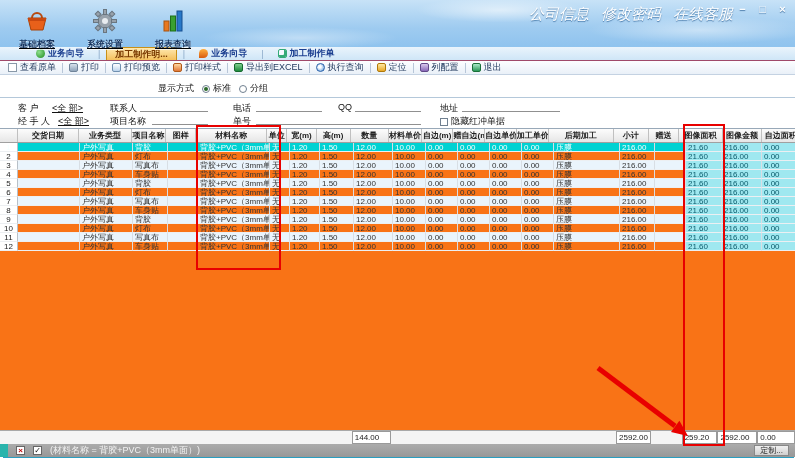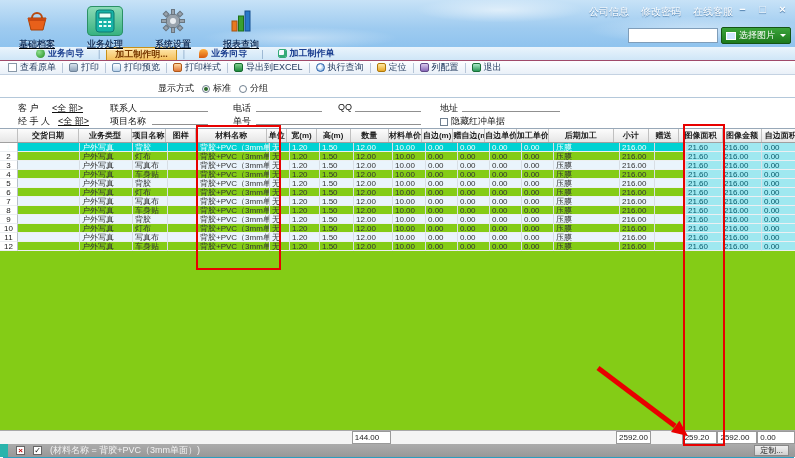--- a/index.html
+++ b/index.html
@@ -15,21 +15,21 @@
     background:radial-gradient(ellipse 120px 18px at 500px 10px, rgba(255,255,255,.55), transparent 70%),
                radial-gradient(ellipse 160px 20px at 700px 30px, rgba(255,255,255,.45), transparent 70%),
                radial-gradient(ellipse 140px 16px at 300px 38px, rgba(255,255,255,.4), transparent 70%);
   }
   .modules { position:absolute; left:10px; top:6px; display:flex; gap:14px; z-index:2;text-decoration:underline; }
   .module { width:54px; text-align:center; cursor:pointer; }
   .module .icobox { width:36px; height:30px; margin:0 auto; border-radius:5px; display:flex; align-items:center; justify-content:center; }
   .module.active .icobox { background:linear-gradient(#8fdcb8,#34b07e); box-shadow:inset 0 0 0 1px #2a9066; }
   .module .mlabel { font-size:9px; font-weight:bold; color:#15335e; margin-top:2px; text-shadow:0 1px 0 rgba(255,255,255,.7); white-space:nowrap; }
   .toplinks { position:absolute; right:62px; top:5px; display:flex; gap:12px; z-index:2; }
-  .toplink { font-size:10px; color:#fff; text-shadow:0 1px 1px rgba(0,60,120,.6); cursor:pointer; white-space:nowrap; }
+  .toplink { font-size:15px; color:#fff; text-shadow:0 1px 1px rgba(0,60,120,.6); cursor:pointer; white-space:nowrap;font-style:italic; }
   .winbtns { position:absolute; right:6px; top:3px; display:flex; gap:7px; z-index:3; }
   .winbtn { color:#fff; font-size:11px; font-weight:bold; width:13px; text-align:center; cursor:pointer; text-shadow:0 1px 1px rgba(0,60,120,.6); }
   .pickrow { position:absolute; right:4px; top:27px; display:flex; align-items:center; z-index:2; }
   .pickinput { width:90px; height:15px; background:#fff; border:1px solid #7f9db9; margin-right:3px; font-size:9px; padding:0 2px; }
   .pickbtn { height:17px; background:linear-gradient(#3aa33a,#1d7a1d); border:1px solid #145514; border-radius:2px; color:#fff; font-size:9px; display:flex; align-items:center; padding:0 4px; cursor:pointer; }
   .pickbtn .imgic { width:10px; height:8px; background:#cfe6ff; border:1px solid #fff; margin-right:3px; }
   .pickbtn .dd { width:0; height:0; border:3px solid transparent; border-top-color:#fff; margin-left:5px; margin-top:3px; }
 
   
   .tabrow { position:absolute; left:0; top:47px; width:795px; height:14px;
@@ -77,21 +77,21 @@
   
   .filterform { position:absolute; left:0; top:99px; width:795px; height:28px; background:#fff; font-size:9px; color:#111; }
   .ffrow { position:absolute; left:0; width:795px; height:12px; }
   .fflabel { position:absolute; white-space:nowrap; }
   .ffvalue { position:absolute; white-space:nowrap; text-decoration:underline; cursor:pointer; color:#111; }
   .ffline { position:absolute; border-bottom:1px solid #909090; height:10px; cursor:text; }
   .ffcheck { position:absolute; display:flex; align-items:center; gap:3px; cursor:pointer; }
   .ffcheck .box { width:8px; height:8px; border:1px solid #708090; background:#fff; }
 
   
-  .grid { position:absolute; left:0; top:128px; width:795px; height:302px; background:#84cc16; border-top:1px solid #98a8b8; overflow:hidden; }
+  .grid { position:absolute; left:0; top:128px; width:795px; height:302px; background:#f97316; border-top:1px solid #98a8b8; overflow:hidden; }
   .grow { display:flex; width:800px; }
   .hrow { height:14px; background:linear-gradient(#fcfcfc,#e6e6e6); border-bottom:1px solid #a0a0a0; }
   .hcell { font-size:8px; font-weight:bold; color:#222; text-align:center; line-height:13px; border-right:1px solid #c0c0c0; overflow:hidden; white-space:nowrap; cursor:pointer; }
   .drow { height:9px; }
   .dcell { font-size:8px; color:#333; line-height:9px; padding-left:2px; border-right:1px solid #d8dee4; border-bottom:1px solid #eceff2; overflow:hidden; white-space:nowrap; }
   .dcell.num { text-align:center; padding-left:0; color:#222; background:#fff !important; border-right:1px solid #b8c0c8; }
   .drow.alt .dcell { background:#eaf4fc; }
   .drow.sel .dcell { background:#00d2d2; color:#f4ffff; }
   .dcell.cy { background:#9fe8f0 !important; color:#0a5a6a !important; }
 
@@ -119,37 +119,20 @@
     <div class="modules" id="modules">
         <div class="module">
           <div class="icobox">
             <svg width="24" height="22" viewBox="0 0 24 22">
               <path d="M7 8 a5 5 0 0 1 10 0" fill="none" stroke="#b84a10" stroke-width="2"></path>
               <path d="M3 8 h18 l-3 12 h-12 z" fill="#e8601a" stroke="#a84208"></path>
               <rect x="3" y="8" width="18" height="3" fill="#c84810"></rect>
             </svg>
           </div>
           <div class="mlabel">基础档案</div>
-        </div>
-        <div class="module active">
-          <div class="icobox">
-            <svg width="22" height="24" viewBox="0 0 22 24">
-              <rect x="2" y="1" width="18" height="22" rx="3" fill="#17b2a6" stroke="#0c7a72"></rect>
-              <rect x="5" y="4" width="12" height="5" fill="#eafff8" stroke="#0c7a72"></rect>
-              <g fill="#eafff8">
-                <rect x="5" y="12" width="3" height="2"></rect>
-                <rect x="9.5" y="12" width="3" height="2"></rect>
-                <rect x="14" y="12" width="3" height="2"></rect>
-                <rect x="5" y="16" width="3" height="2"></rect>
-                <rect x="9.5" y="16" width="3" height="2"></rect>
-                <rect x="14" y="16" width="3" height="2"></rect>
-              </g>
-            </svg>
-          </div>
-          <div class="mlabel">业务处理</div>
         </div>
         <div class="module">
           <div class="icobox">
             <svg width="24" height="24" viewBox="0 0 24 24">
               <g fill="#98a2ac" stroke="#6a7680">
                 <circle cx="12" cy="12" r="7"></circle>
                 <rect x="10.5" y="0.5" width="3" height="5"></rect>
                 <rect x="10.5" y="18.5" width="3" height="5"></rect>
                 <rect x="0.5" y="10.5" width="5" height="3"></rect>
                 <rect x="18.5" y="10.5" width="5" height="3"></rect>
@@ -177,28 +160,20 @@
     <div class="toplinks" id="toplinks">
         <div class="toplink">公司信息</div>
         <div class="toplink">修改密码</div>
         <div class="toplink">在线客服</div>
       </div>
     <div class="winbtns" id="winbtns">
         <div class="winbtn">−</div>
         <div class="winbtn">□</div>
         <div class="winbtn">×</div>
       </div>
-    <div class="pickrow">
-      <input class="pickinput" value="" style="">
-      <div class="pickbtn">
-        <span class="imgic"></span>
-        <span>选择图片</span>
-        <span class="dd"></span>
-      </div>
-    </div>
   </div>
 
   <div class="tabrow" id="tabrow">
       <div class="tab">
         <div class="tabic globe" style="display: inline-block;"></div>
         <div>业务向导</div>
       </div>
       <div class="tabsep">|</div>
       <div class="tab active">
         <div class="tabic grid" style="display: inline-block;"></div>

